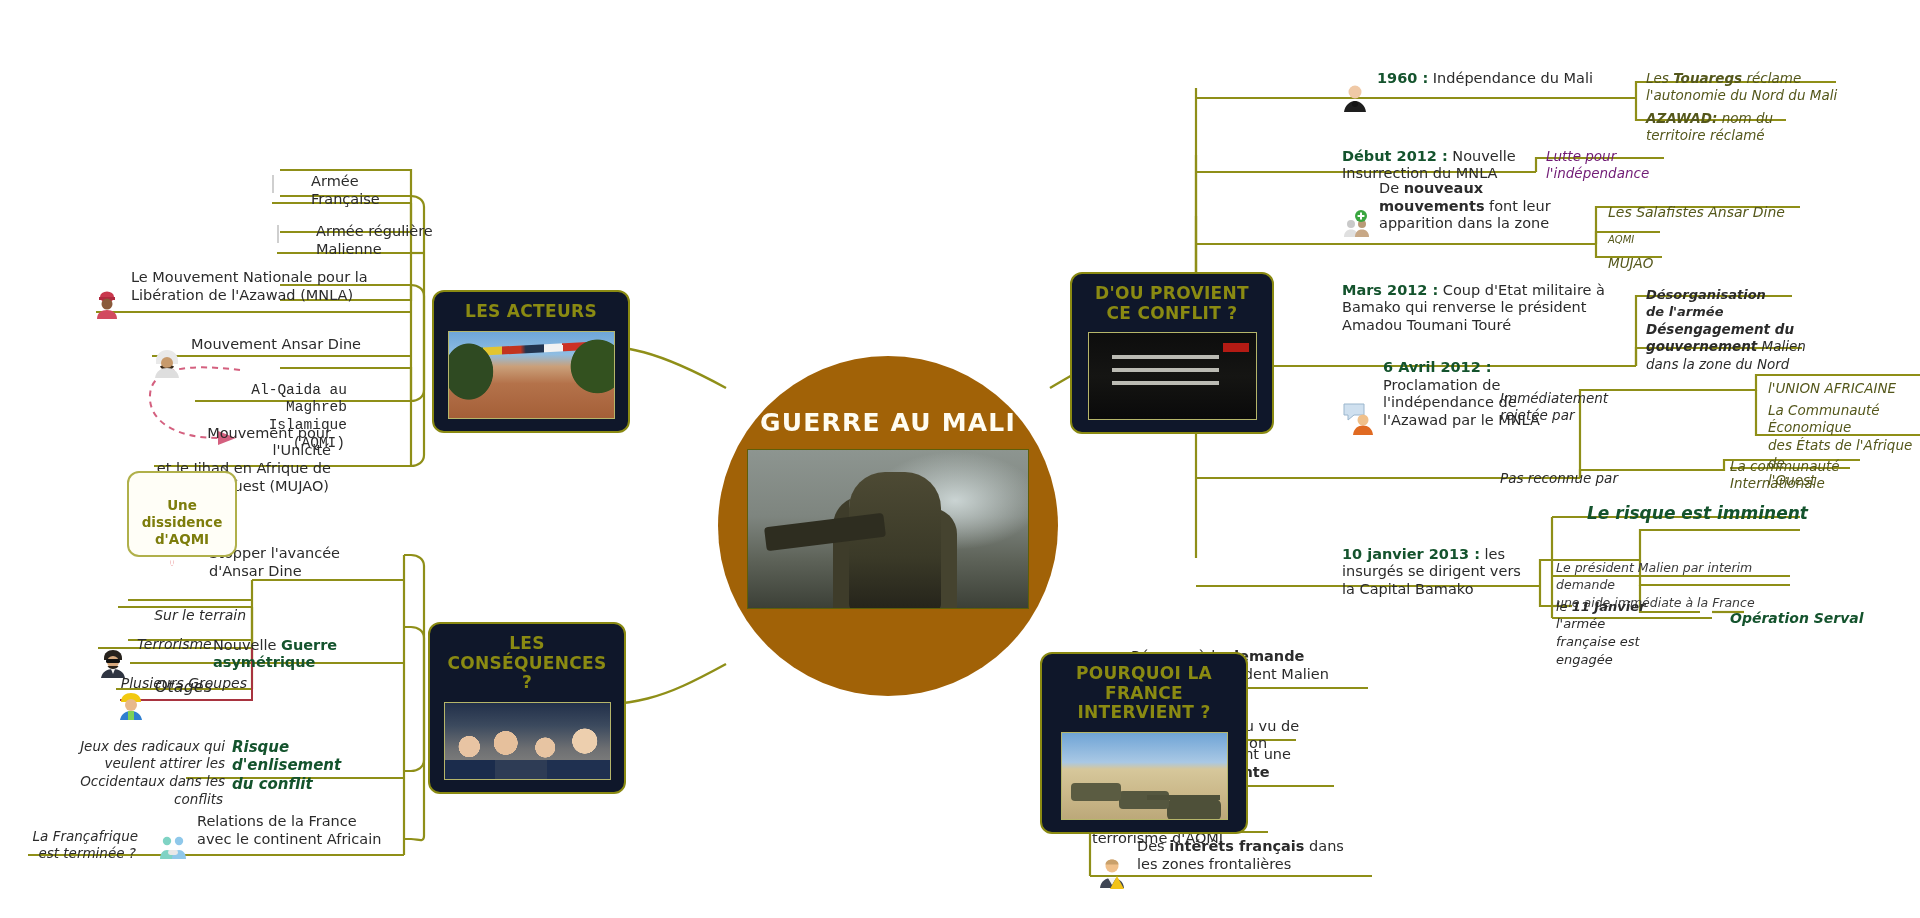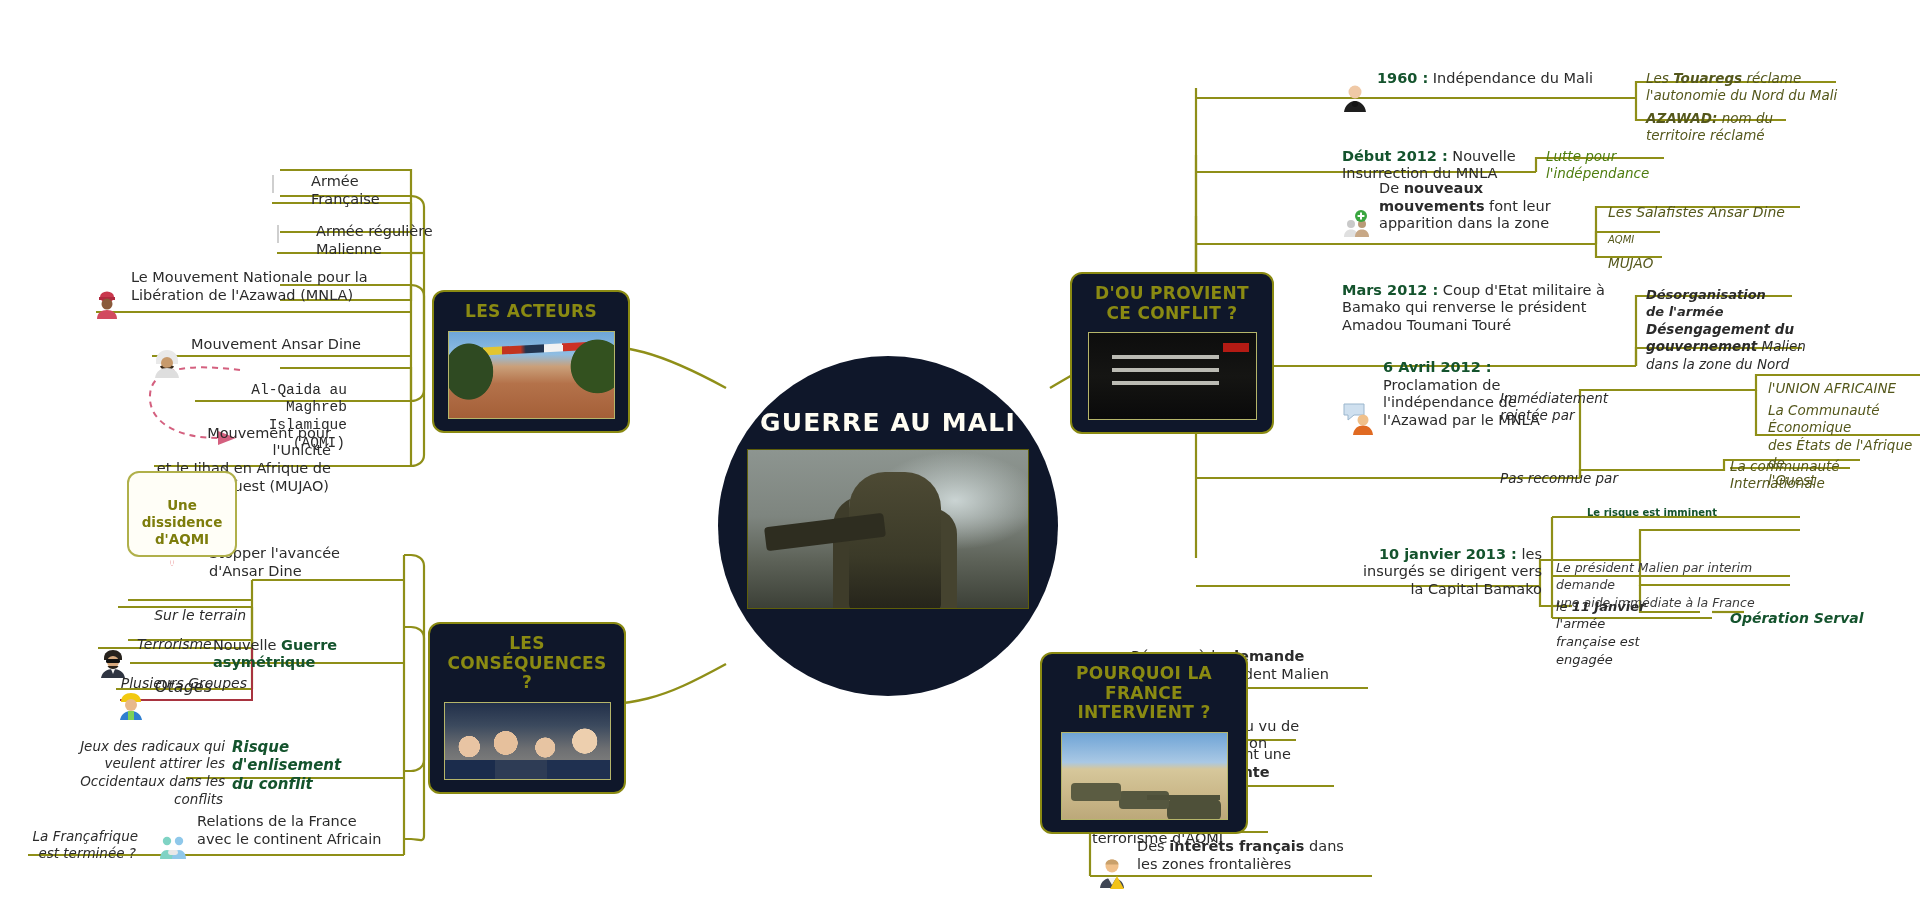--- a/index.html
+++ b/index.html
@@ -13,21 +13,21 @@
   #root { position: relative; width: 1920px; height: 918px; }
 
   svg.connectors { position: absolute; left: 0; top: 0; width: 1920px; height: 918px; pointer-events: none; }
 
   
   .center-node {
     position: absolute;
     left: 718px; top: 356px;
     width: 340px; height: 340px;
     border-radius: 50%;
-    background: #0f172a;
+    background: #a16207;
     display: flex; flex-direction: column;
     align-items: center;
     padding-top: 52px;
     z-index: 5;
   }
   .center-title {
     color: #fffdf2;
     font-size: 25px;
     font-weight: bold;
     letter-spacing: 1.2px;
@@ -546,21 +546,21 @@
   </div>
   <div class="leaf" style="left:1646px; top:92px; width:150px; display:block;">
     <span class="olive-ital" style="font-size:13.5px;"><b>AZAWAD:</b> nom du<br>territoire réclamé</span>
   </div>
 
   <div class="leaf" style="left:1342px; top:130px; width:196px; display:block;">
     <span><span class="blue">Début 2012 :</span><span style="white-space:pre-line;"> Nouvelle
 Insurrection du MNLA</span></span>
   </div>
   <div class="leaf" style="left:1546px; top:130px; width:122px; display:block;">
-    <span class="ital" style="font-size:13.5px;color:#4d7c0f;">Lutte pour<br>l'indépendance</span>
+    <span class="ital" style="font-size:13.5px;color:#701a75;">Lutte pour<br>l'indépendance</span>
   </div>
 
   <div class="leaf" style="left:1342px; top:180px; width:258px;">
     <span class="ic">
       <svg viewBox="0 0 30 30" width="30" height="30">
           <circle cx="9" cy="15" r="4" fill="#c9c9c9"></circle>
           <path d="M2 28c0-5 3-7.5 7-7.5s7 2.5 7 7.5z" fill="#e0e0e0"></path>
           <circle cx="20" cy="15" r="4" fill="#b99a77"></circle>
           <path d="M13 28c0-5 3-7.5 7-7.5s7 2.5 7 7.5z" fill="#c8a886"></path>
           <circle cx="19" cy="7" r="6" fill="#39a63f"></circle>
@@ -613,28 +613,28 @@
   <div class="leaf" style="left:1768px; top:362px; width:170px; display:block;">
     <span class="olive-ital" style="font-size:13.5px;">l'UNION AFRICAINE</span>
   </div>
   <div class="leaf" style="left:1768px; top:384px; width:155px; display:block;">
     <span class="olive-ital" style="font-size:13.5px;">La Communauté Économique<br>des États de l'Afrique de<br>l'Ouest</span>
   </div>
   <div class="leaf" style="left:1730px; top:440px; width:160px; display:block;">
     <span class="olive-ital" style="font-size:13.5px;">La communauté<br>Internationale</span>
   </div>
 
-  <div class="leaf" style="left:1342px; top:528px; width:200px; display:block;text-align:right;">
+  <div class="leaf" style="left:1342px; top:528px; width:200px; display:block;">
     <span><span class="blue">10 janvier 2013 :</span><span style="white-space:pre-line;"> les
 insurgés se dirigent vers
 la Capital Bamako</span></span>
   </div>
   <div class="leaf" style="left:1552px; top:500px;">
     <span class="ic" style="width:28px;height:26px;"><span class="warn-tri"></span></span>
-    <span class="blue" style="font-size:10px;">Le risque est imminent</span>
+    <span class="blue" style="font-style:italic;font-size:17px;">Le risque est imminent</span>
   </div>
   <div class="leaf" style="left:1556px; top:541px; width:250px; display:block;">
     <span class="ital" style="font-size:12.5px;color:#3b3b3b;">Le président Malien par interim demande<br>une aide immédiate à la France</span>
   </div>
   <div class="leaf" style="left:1556px; top:580px; width:140px; display:block;">
     <span class="ital" style="font-size:13px;color:#2b2b2b;">le <b>11 Janvier</b> l'armée<br>française est engagée</span>
   </div>
   <div class="leaf" style="left:1730px; top:592px; width:150px; display:block;">
     <span class="blue" style="font-style:italic;font-size:14px;">Opération Serval</span>
   </div>

